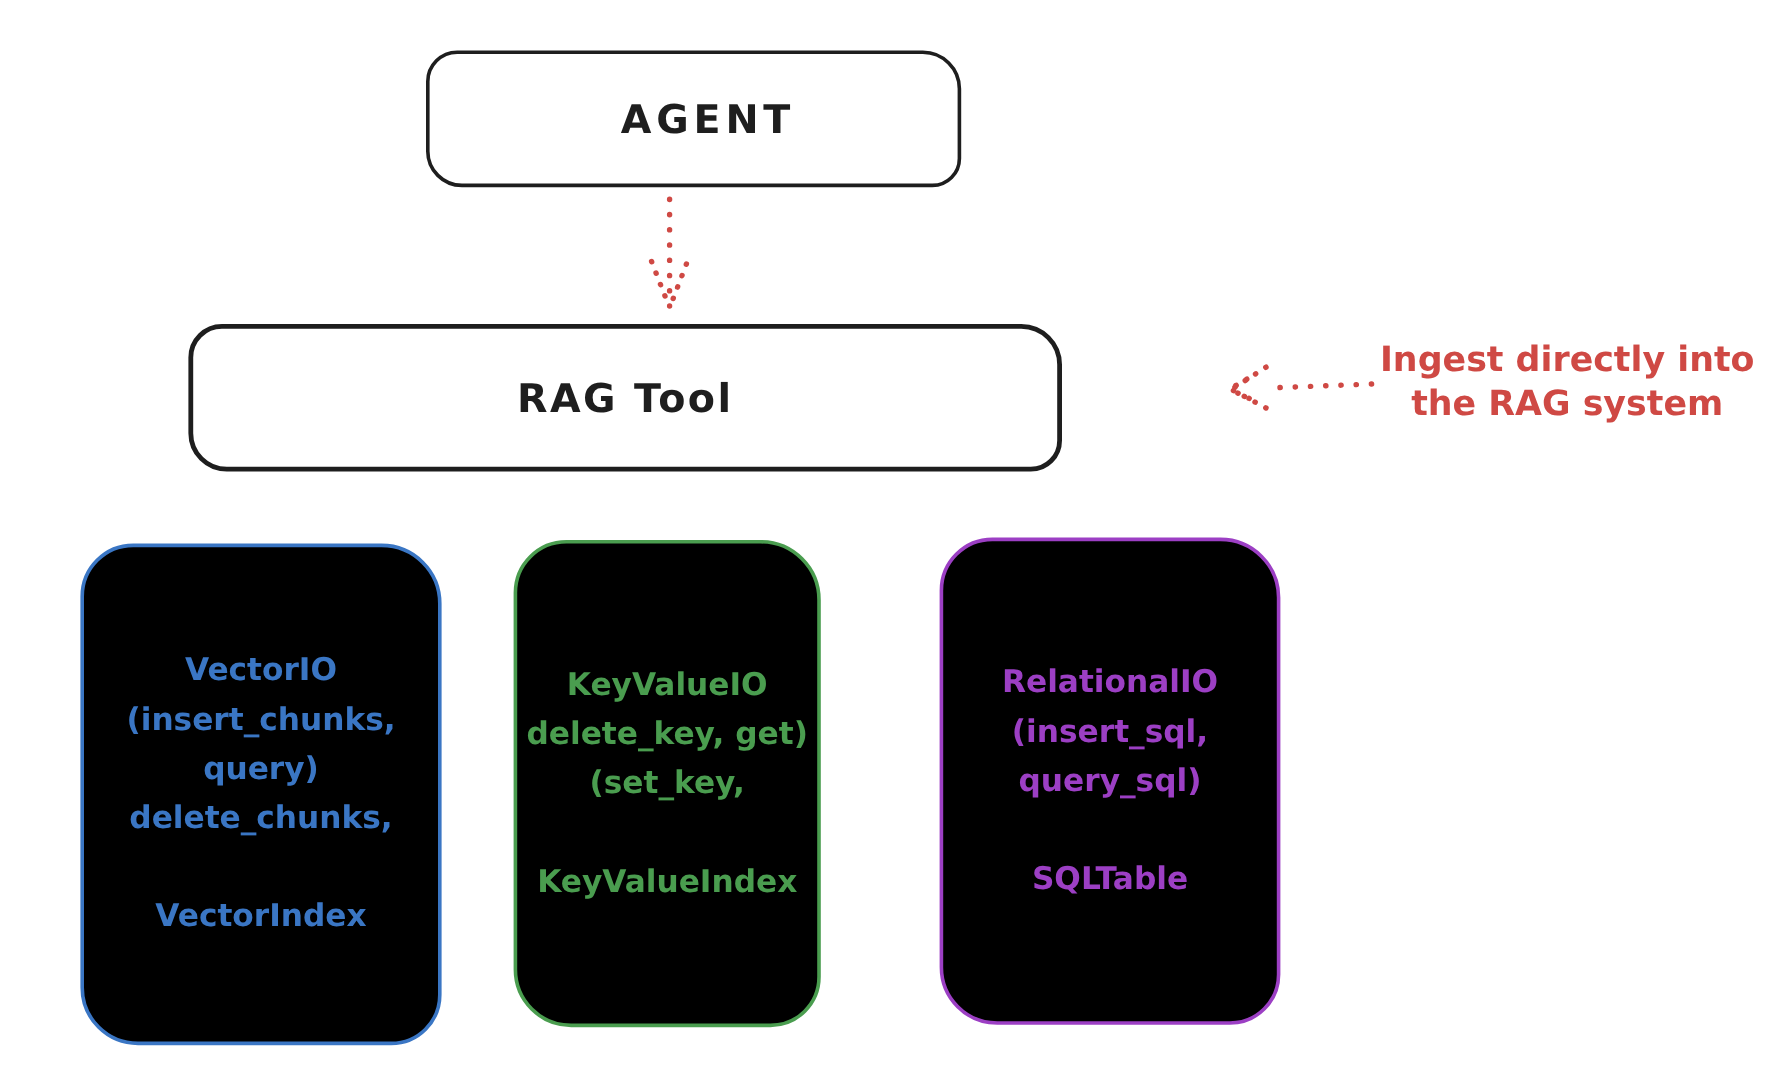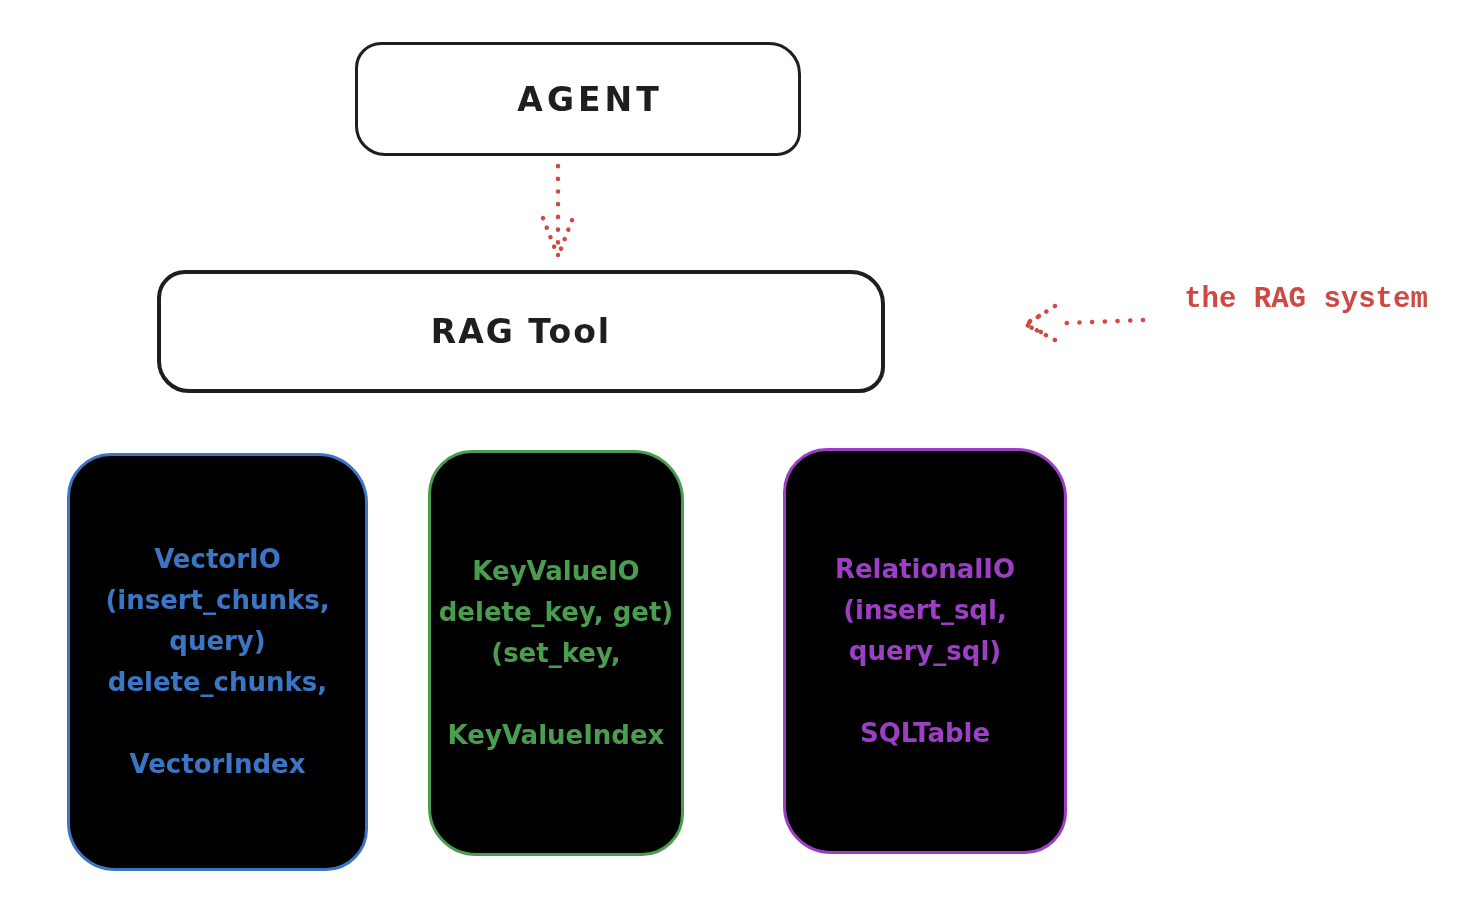--- a/index.html
+++ b/index.html
@@ -107,21 +107,22 @@
 
 <svg class="arrow-svg" style="left:1015px; top:298px;" width="135" height="52" viewBox="0 0 135 52">
   <line class="dotted" x1="128" y1="22" x2="50" y2="25" stroke="#cf4944"></line>
   <line class="dotted-tight" x1="24" y1="18" x2="10" y2="26" stroke="#cf4944"></line>
   <line class="dotted-tight" x1="40" y1="8" x2="12" y2="26" stroke="#cf4944"></line>
   <line class="dotted-tight" x1="40" y1="42" x2="12" y2="27" stroke="#cf4944"></line>
   <line class="dotted-tight" x1="26" y1="34" x2="11" y2="27" stroke="#cf4944"></line>
 </svg>
 
 <div class="annotation-text">
-  <span style="display:block;font-family:Liberation Mono, monospace;">the RAG system</span>
+  <span style="display:block;">Ingest directly into</span>
+  <span style="display:block;">the RAG system</span>
 </div>
 
 <div class="module-box module-vector">
   <div class="module-io-lines">
     <span>VectorIO</span>
     <span>(insert_chunks,</span>
     <span>query)</span>
     <span>delete_chunks,</span>
   </div>
   <div class="module-index">VectorIndex</div>

